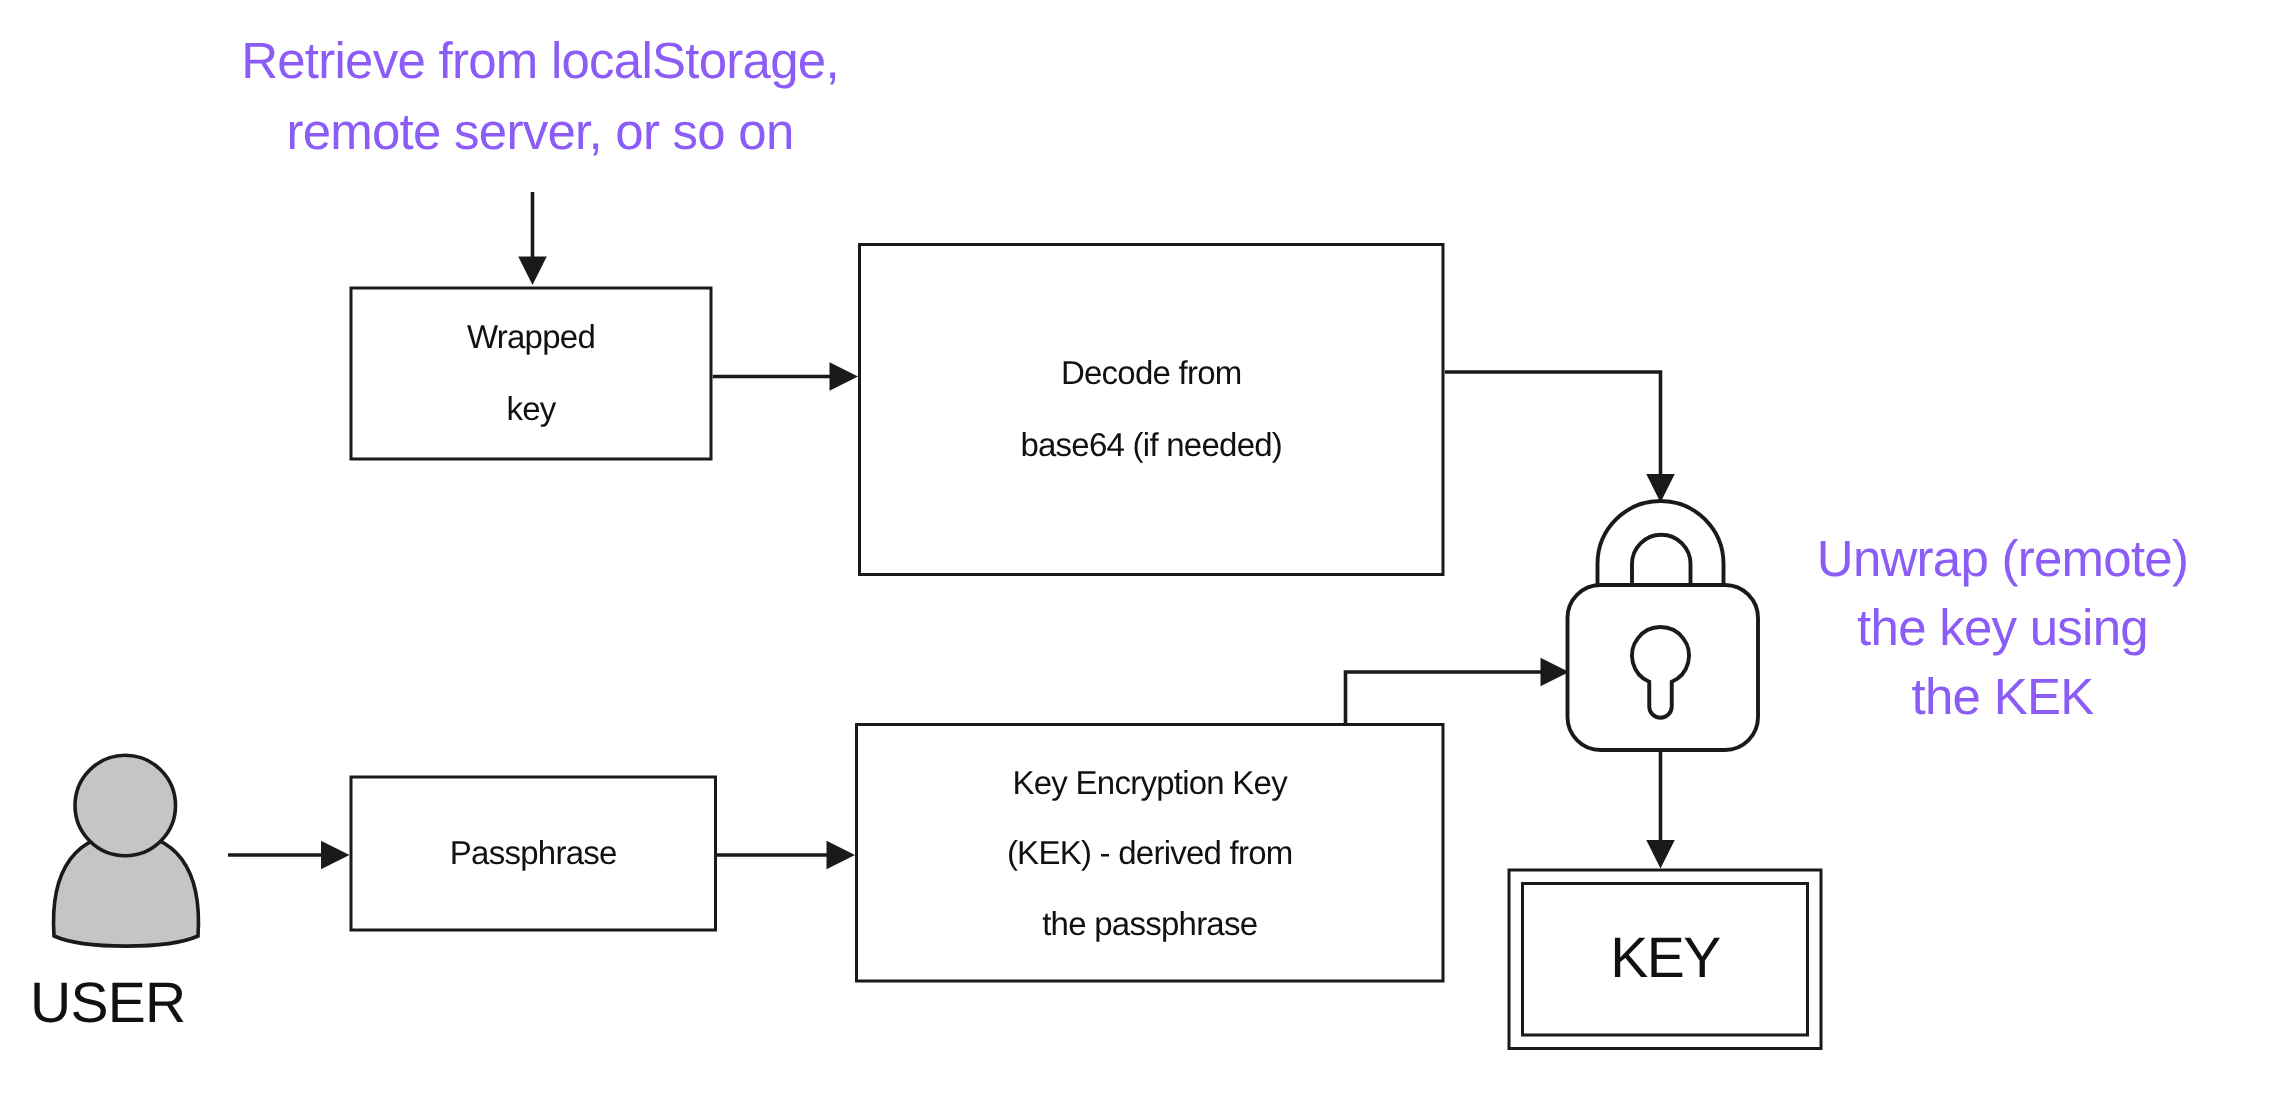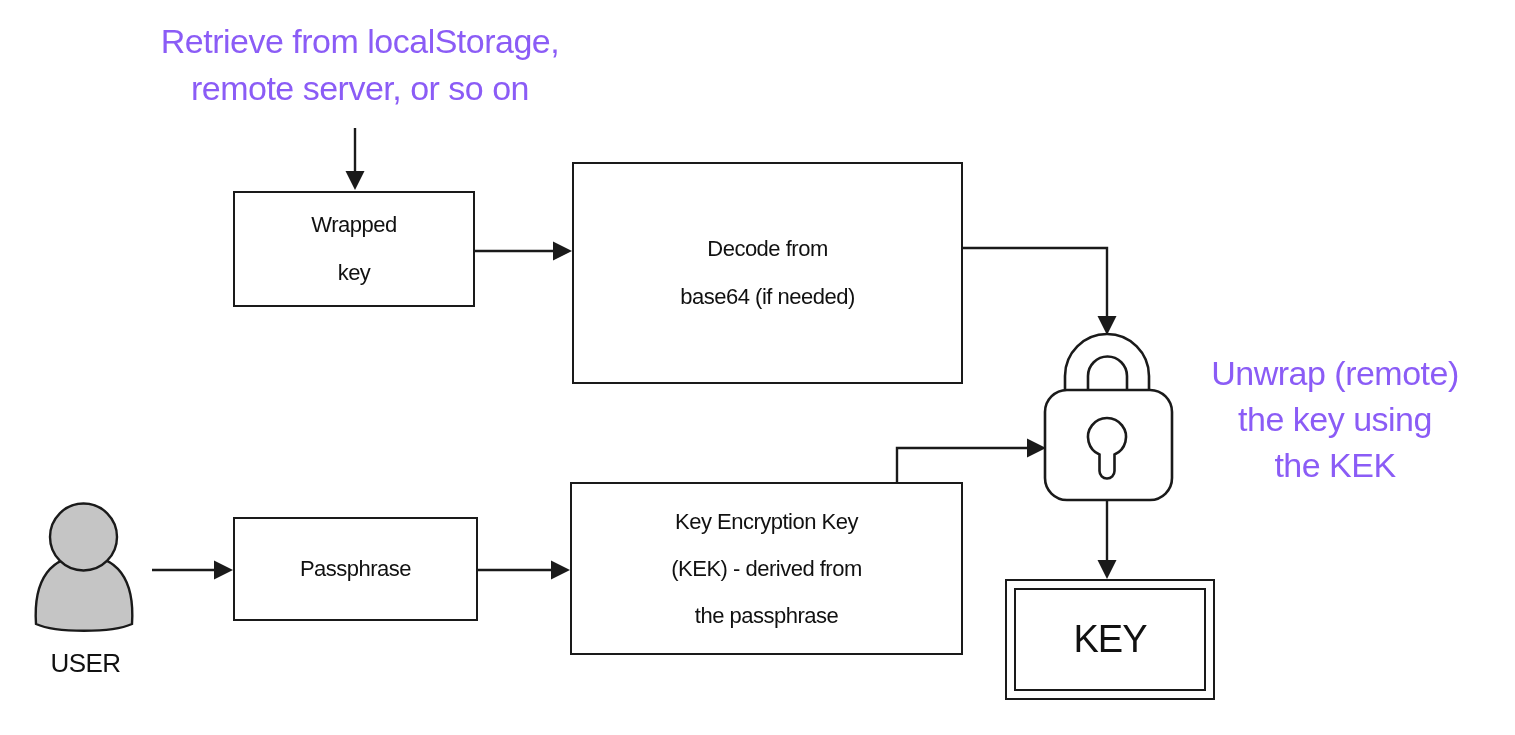--- a/index.html
+++ b/index.html
@@ -63,23 +63,23 @@
     border: 2.5px solid #1a1a1a;
     box-sizing: border-box;
     display: flex;
     align-items: center;
     justify-content: center;
     font-size: 38px;
     letter-spacing: -1px;
   }
   .user-label {
     position: absolute;
-    left: 8px; top: 648px; width: 155px;
-    text-align: center;
-    font-size: 26px;
+    left: 20px; top: 648px; width: 155px;
+    text-align: left;
+    font-size: 38px;
     letter-spacing: -0.5px;
   }
 </style>
 </head>
 <body>
 
 <div class="canvas">
 
   <svg class="wires" viewBox="0 0 1515 735" xmlns="http://www.w3.org/2000/svg">
     <g stroke="#1a1a1a" stroke-width="2.4" fill="none">

